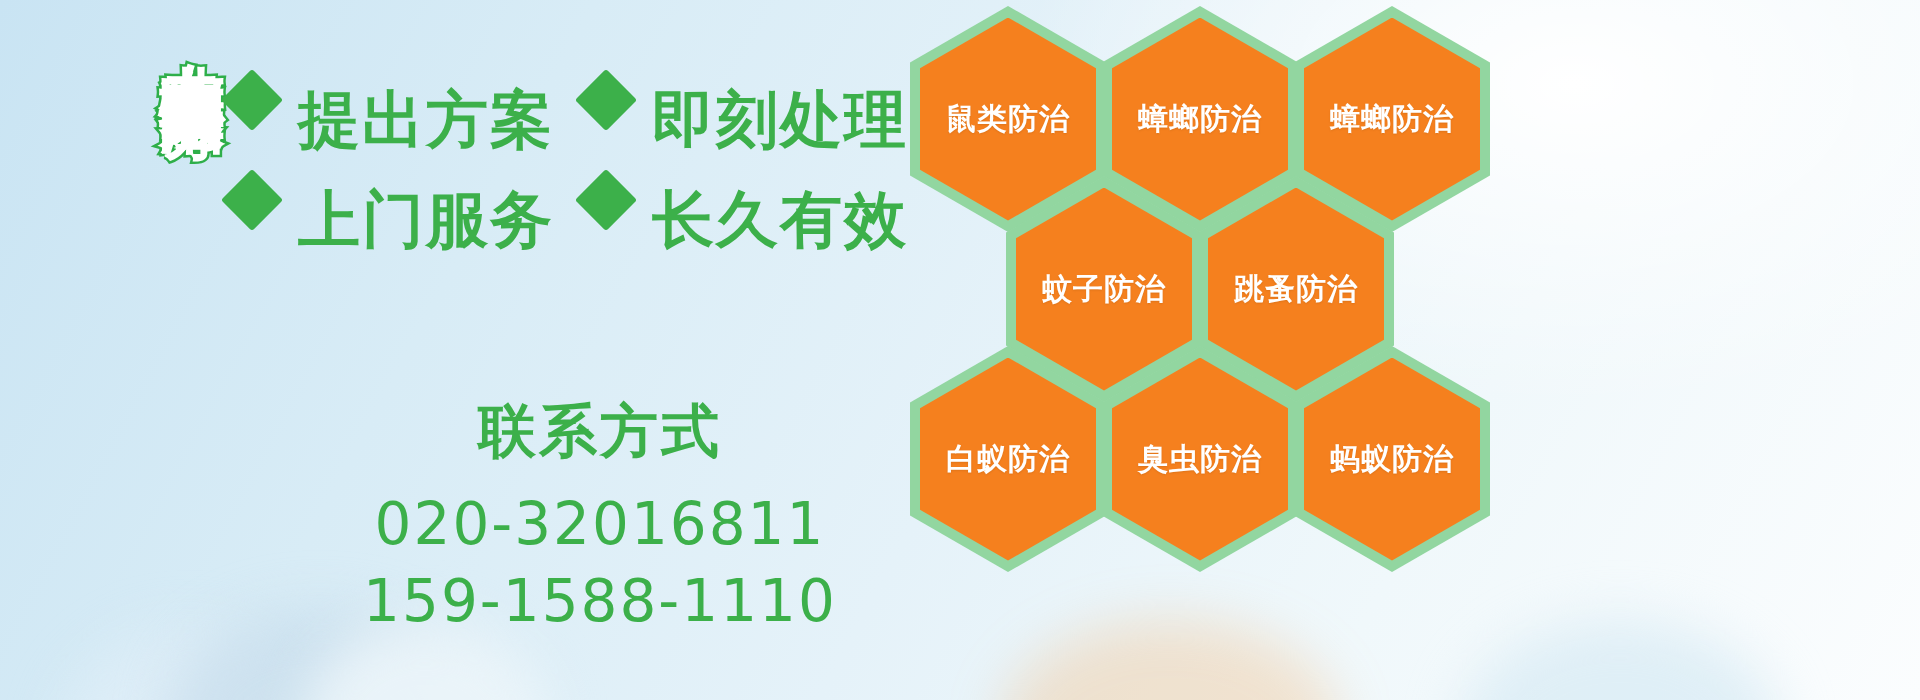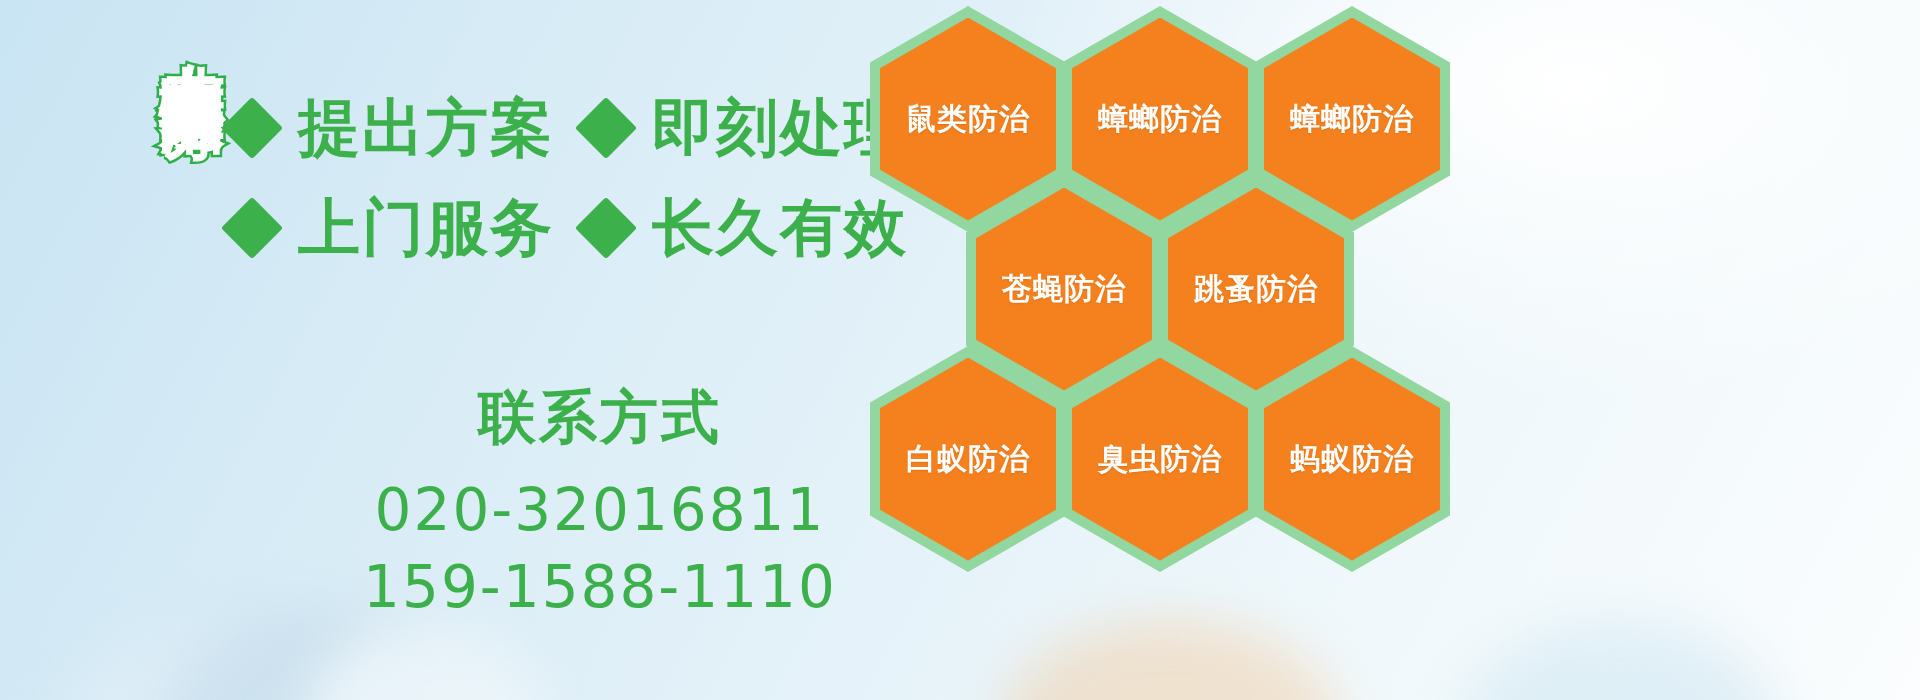--- a/index.html
+++ b/index.html
@@ -33,48 +33,48 @@
     color:#ffffff;
     -webkit-text-stroke:5px #2faf4a;
     paint-order:stroke fill;
     text-shadow:0 0 1px #2faf4a;
     white-space:nowrap;
   }
 
   
   .features{position:absolute;left:230px;top:78px;width:660px;}
   .frow{
-    display:flex;align-items:center;
+    display:flex;
     height:100px;
     color:#3cb04a;font-size:62px;font-weight:700;letter-spacing:2px;
     white-space:nowrap;
   }
   .dia{
     display:inline-block;width:44px;height:44px;flex:0 0 auto;
     background:#3cb04a;transform:rotate(45deg);
     margin-right:24px;border-radius:3px;
   }
   .frow .gap{display:inline-block;width:30px;flex:0 0 auto;}
   .frow .txt{display:inline-block;}
 
   
   .contact{position:absolute;left:300px;top:388px;width:600px;text-align:center;color:#3cb04a;}
-  .contact .ctitle{font-size:58px;font-weight:700;letter-spacing:3px;line-height:1;margin-bottom:26px;}
+  .contact .ctitle{font-size:58px;font-weight:700;letter-spacing:3px;line-height:1;margin-bottom:26px;margin-top:14px;}
   .contact .cphone{
     font-family:"DejaVu Sans","Liberation Sans",sans-serif;
     font-size:58px;font-weight:400;letter-spacing:2px;line-height:1.32;
   }
 
   
   .hive{position:absolute;left:862px;top:0;width:1058px;height:700px;}
   .hex{
     position:absolute;width:196px;height:226px;
     background:#92d6a0;
     clip-path:polygon(50% 0%,100% 25%,100% 75%,50% 100%,0% 75%,0% 25%);
-    display:flex;align-items:center;justify-content:center;
+    display:flex;align-items:center;justify-content:center;margin-left:40px;
   }
   .hex .inner{
     width:176px;height:203px;
     background:#f5801e;
     clip-path:polygon(50% 0%,100% 25%,100% 75%,50% 100%,0% 75%,0% 25%);
     display:flex;align-items:center;justify-content:center;
   }
   .hex .hlabel{
     color:#ffffff;font-size:30px;font-weight:700;letter-spacing:1px;
     white-space:nowrap;text-shadow:0 1px 2px rgba(120,60,0,.18);
@@ -132,21 +132,21 @@
       </div>
     </div>
     <div class="hex" style="left:392px;top:6px;">
       <div class="inner">
         <span class="hlabel">蟑螂防治</span>
       </div>
     </div>
 
     <div class="hex" style="left:104px;top:176px;">
       <div class="inner">
-        <span class="hlabel">苍蝇防治</span>
+        <span class="hlabel">蚊子防治</span>
       </div>
     </div>
     <div class="hex" style="left:296px;top:176px;">
       <div class="inner">
         <span class="hlabel">跳蚤防治</span>
       </div>
     </div>
 
     <div class="hex" style="left:8px;top:346px;">
       <div class="inner">

